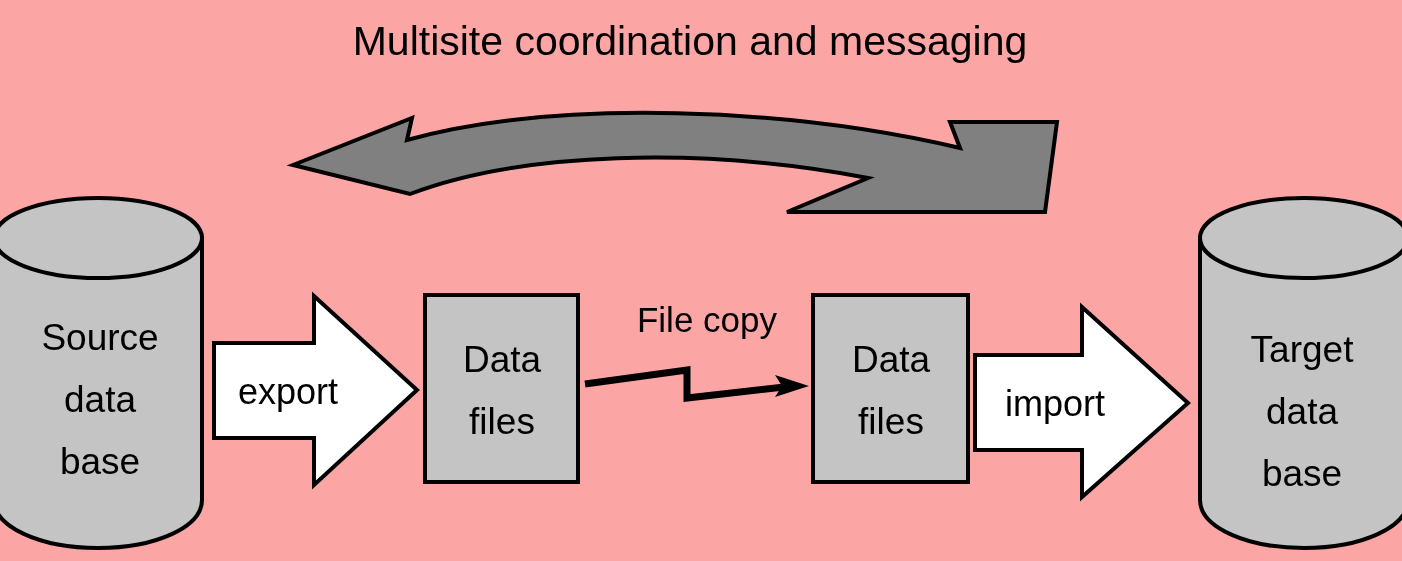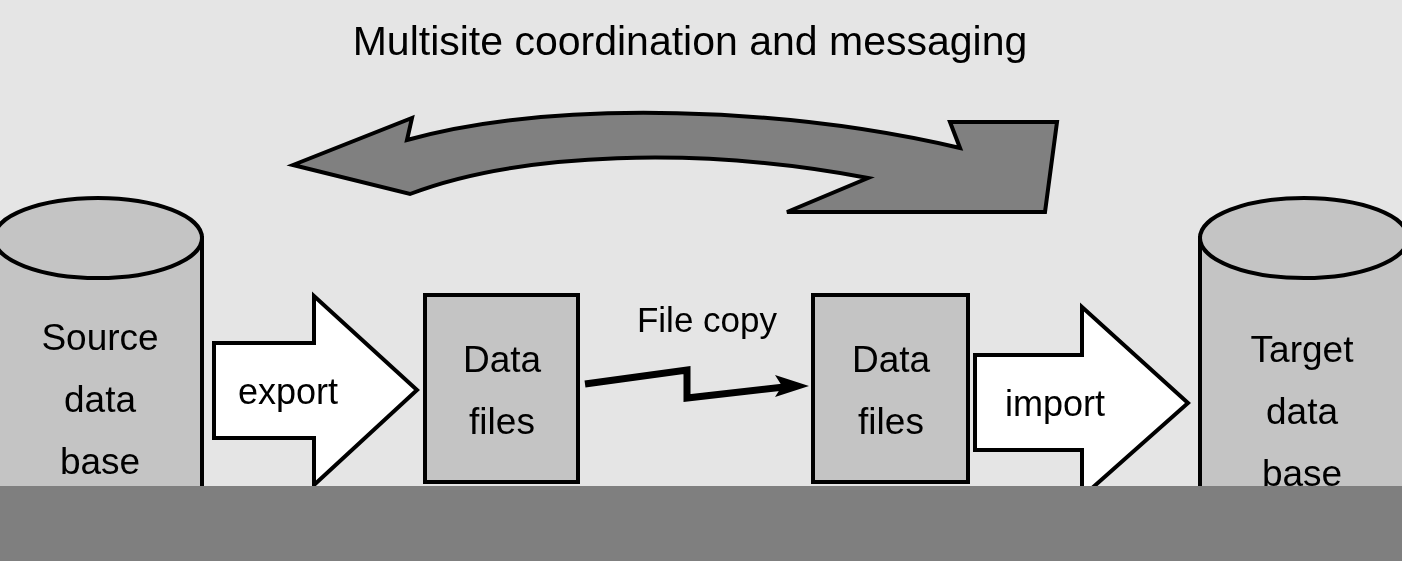--- a/index.html
+++ b/index.html
@@ -7,22 +7,22 @@
     margin: 0;
     padding: 0;
     background: #7f7f7f;
   }
   body {
     font-family: "Liberation Sans", sans-serif;
   }
   #diagram-root {
     position: relative;
     width: 1402px;
-    height: 486px;
-    background: #e5e5e5;
+    height: 561px;
+    background: #fca5a5;
     overflow: hidden;
   }
   #diagram-svg {
     position: absolute;
     left: 0;
     top: 0;
     width: 1402px;
     height: 561px;
   }
   .shape-stroke {

